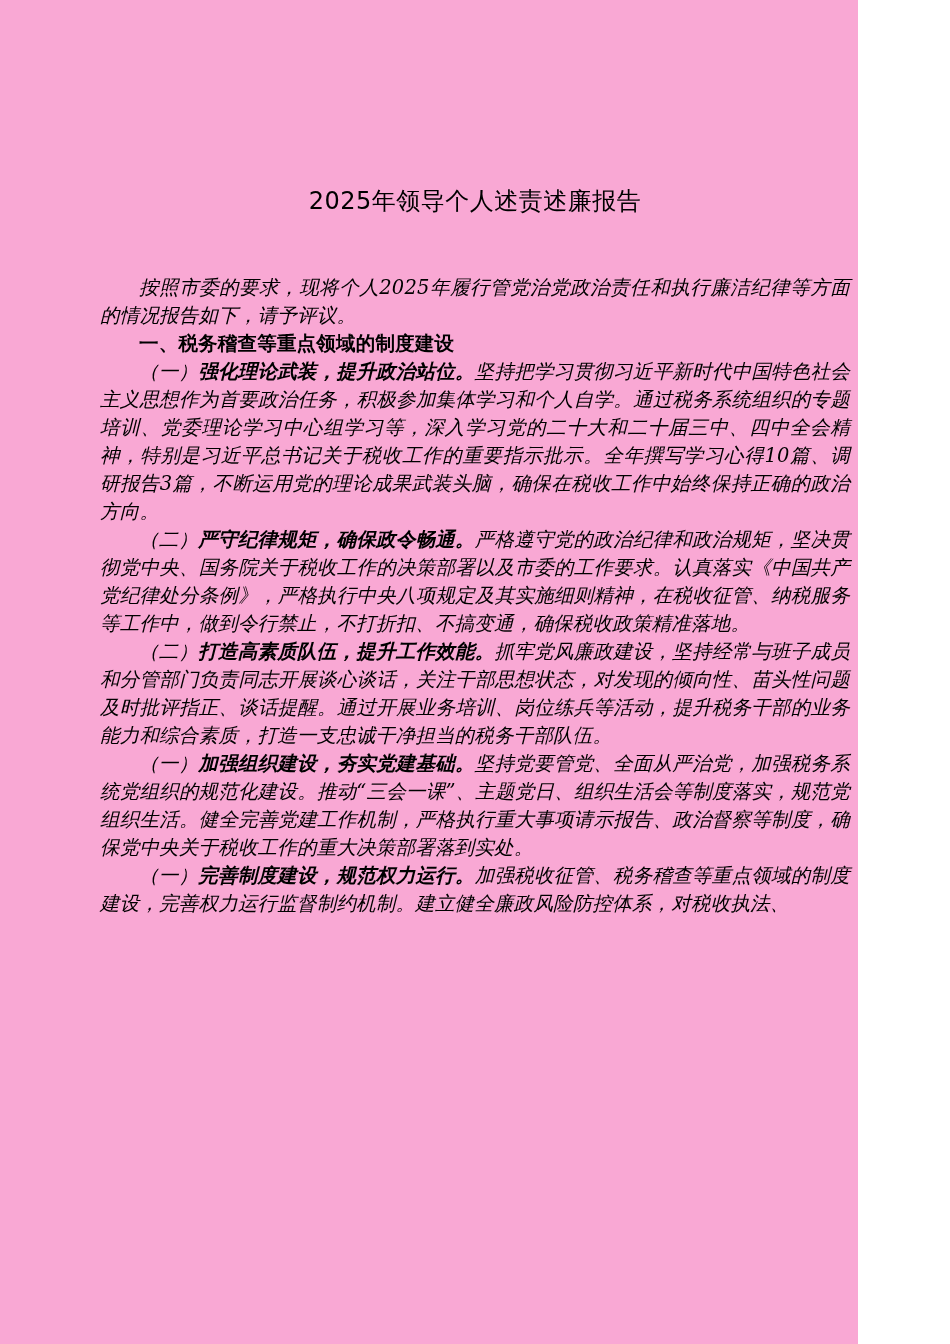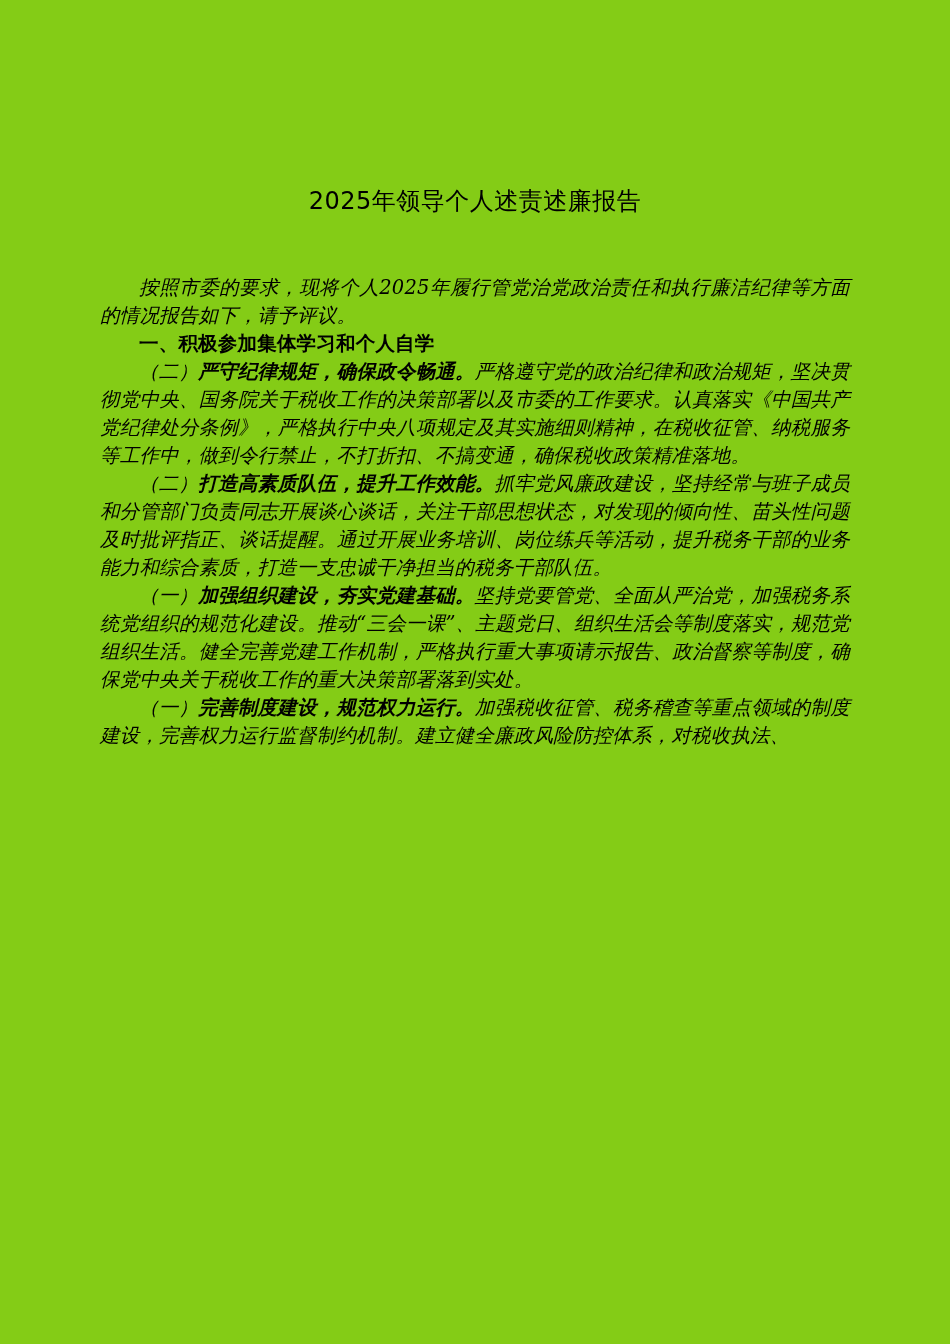--- a/index.html
+++ b/index.html
@@ -11,23 +11,23 @@
     width: 950px;
     height: 1344px;
     overflow: hidden;
     font-family: "DejaVu Serif", "Liberation Serif", serif;
     color: #000000;
     -webkit-font-smoothing: antialiased;
   }
 
   .page {
     position: relative;
-    width: 950px;
+    width: 858px;
     height: 1344px;
-    background: #84cc16;
+    background: #f9a8d4;
     box-sizing: border-box;
   }
 
   .doc-body {
     position: absolute;
     left: 100px;
     top: 0;
     width: 750px;
   }
 
@@ -90,22 +90,25 @@
 <div class="page">
 
   <div class="doc-body">
 
     <h1 class="doc-title">2025年领导个人述责述廉报告</h1>
 
     <div class="title-gap"></div>
 
     <p class="para">按照市委的要求，现将个人2025年履行管党治党政治责任和执行廉洁纪律等方面的情况报告如下，请予评议。</p>
 
-    <p class="h1-line">一、积极参加集体学习和个人自学</p>
+    <p class="h1-line">一、税务稽查等重点领域的制度建设</p>
 
+    <p class="para">
+      <span class="paren">（一）</span><span class="sub-head">强化理论武装，提升政治站位。</span><span>坚持把学习贯彻习近平新时代中国特色社会主义思想作为首要政治任务，积极参加集体学习和个人自学。通过税务系统组织的专题培训、党委理论学习中心组学习等，深入学习党的二十大和二十届三中、四中全会精神，特别是习近平总书记关于税收工作的重要指示批示。全年撰写学习心得10篇、调研报告3篇，不断运用党的理论成果武装头脑，确保在税收工作中始终保持正确的政治方向。</span>
+    </p>
 
     <p class="para">
       <span class="paren">（二）</span><span class="sub-head">严守纪律规矩，确保政令畅通。</span><span>严格遵守党的政治纪律和政治规矩，坚决贯彻党中央、国务院关于税收工作的决策部署以及市委的工作要求。认真落实《中国共产党纪律处分条例》，严格执行中央八项规定及其实施细则精神，在税收征管、纳税服务等工作中，做到令行禁止，不打折扣、不搞变通，确保税收政策精准落地。</span>
     </p>
 
 
 
     <p class="para">
       <span class="paren">（二）</span><span class="sub-head">打造高素质队伍，提升工作效能。</span><span>抓牢党风廉政建设，坚持经常与班子成员和分管部门负责同志开展谈心谈话，关注干部思想状态，对发现的倾向性、苗头性问题及时批评指正、谈话提醒。通过开展业务培训、岗位练兵等活动，提升税务干部的业务能力和综合素质，打造一支忠诚干净担当的税务干部队伍。</span>
     </p>

